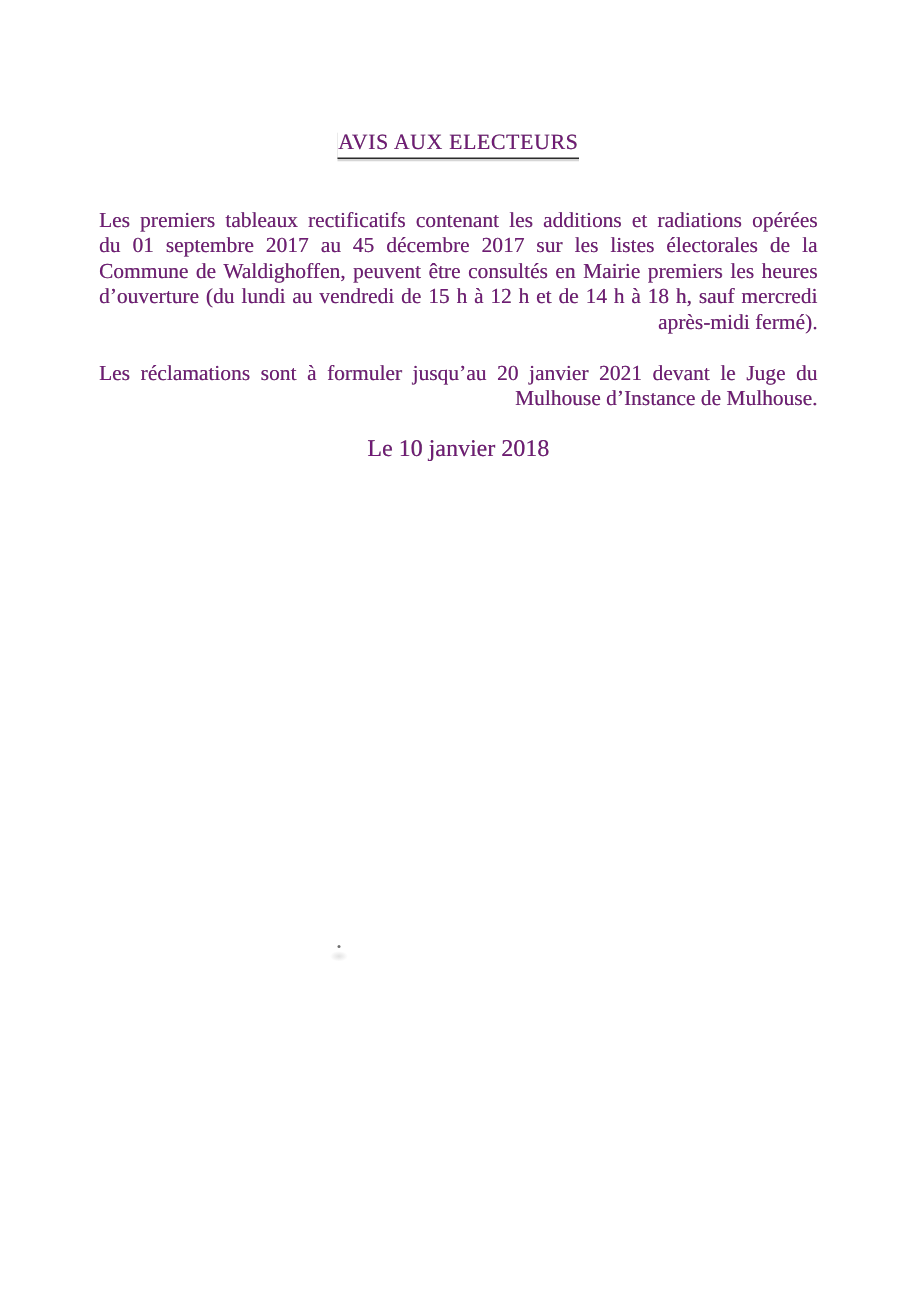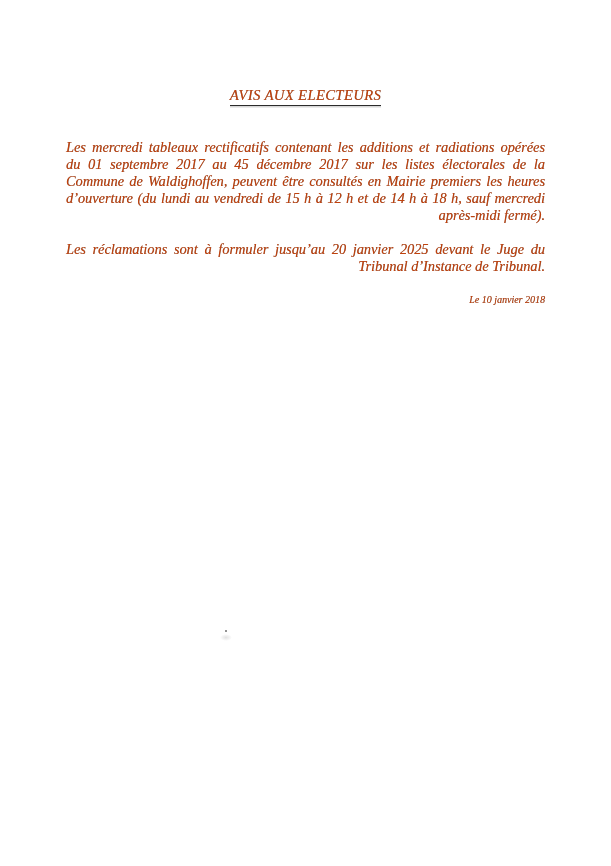--- a/index.html
+++ b/index.html
@@ -42,23 +42,23 @@
     text-align-last: justify;
   }
   .para .line.last {
     text-align: right;
   }
   .para2 {
     margin-top: 17px;
   }
   .date-line {
     margin: 16px 66px 0 66px;
-    font-size: 10px;
+    font-size: 16px;
     line-height: 17px;
-    text-align: right;
+    text-align: center;
   }
   
   .speck {
     position: absolute;
     left: 225px;
     top: 630px;
     width: 2px;
     height: 2px;
     background: #6f6f6f;
     border-radius: 50%;
@@ -71,37 +71,37 @@
     width: 12px;
     height: 7px;
     background: radial-gradient(ellipse at center, rgba(160,160,160,0.30), rgba(160,160,160,0) 70%);
     border-radius: 50%;
     text-shadow: none;
   }
 </style>
 </head>
 <body>
 
-<div class="page" style="background: rgb(255, 255, 255); color: #c2410c; font-style: italic;">
+<div class="page" style="background: rgb(255, 255, 255); color: #701a75;">
 
   <div class="title">
     <span class="underline">AVIS AUX ELECTEURS</span>
   </div>
 
   <div class="para">
-    <div class="line just">Les mercredi tableaux rectificatifs contenant les additions et radiations opérées</div>
+    <div class="line just">Les premiers tableaux rectificatifs contenant les additions et radiations opérées</div>
     <div class="line just">du 01 septembre 2017 au 45 décembre 2017 sur les listes électorales de la</div>
     <div class="line just">Commune de Waldighoffen, peuvent être consultés en Mairie premiers les heures</div>
     <div class="line just">d’ouverture (du lundi au vendredi de 15 h à 12 h et de 14 h à 18 h, sauf mercredi</div>
     <div class="line last">après-midi fermé).</div>
   </div>
 
   <div class="para para2">
-    <div class="line just">Les réclamations sont à formuler jusqu’au 20 janvier 2025 devant le Juge du</div>
-    <div class="line last">Tribunal d’Instance de Tribunal.</div>
+    <div class="line just">Les réclamations sont à formuler jusqu’au 20 janvier 2021 devant le Juge du</div>
+    <div class="line last">Mulhouse d’Instance de Mulhouse.</div>
   </div>
 
   <div class="date-line">Le 10 janvier 2018</div>
 
   <div class="speck"></div>
   <div class="speck-smudge"></div>
 
 </div>
 
 </body></html>

